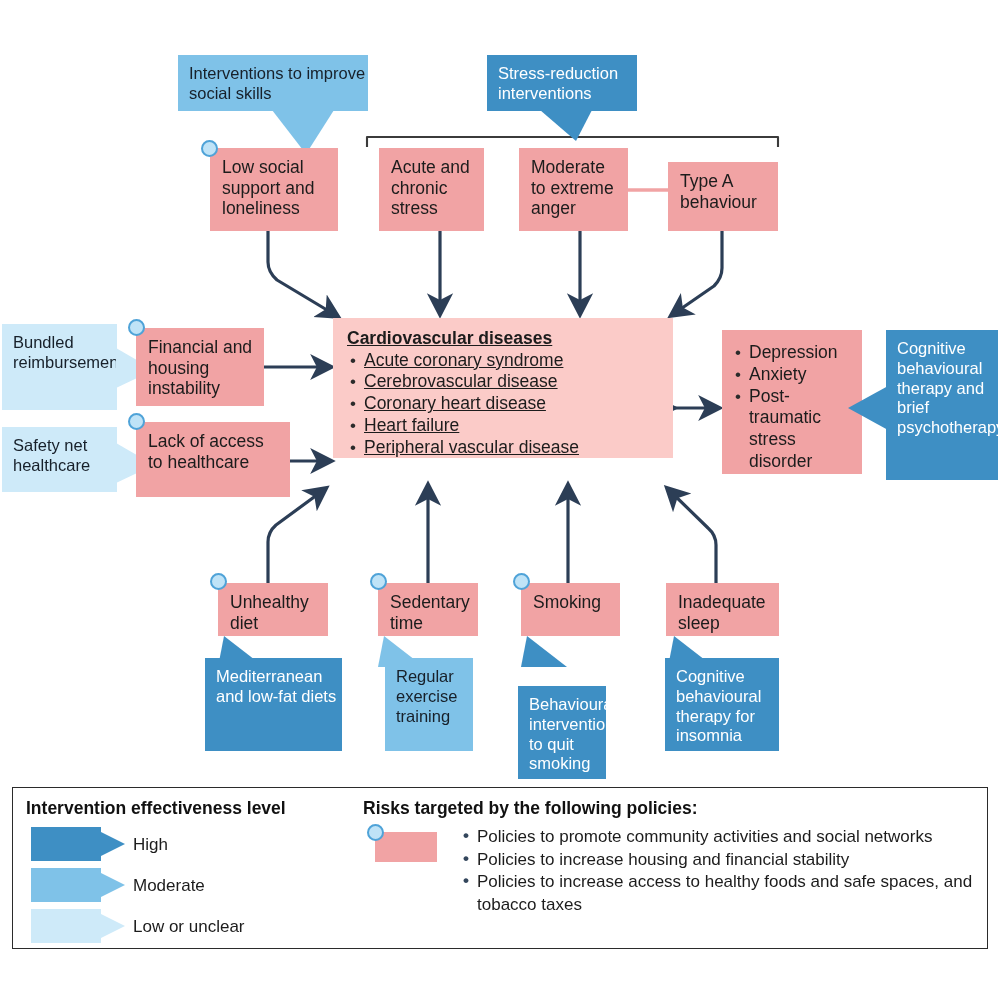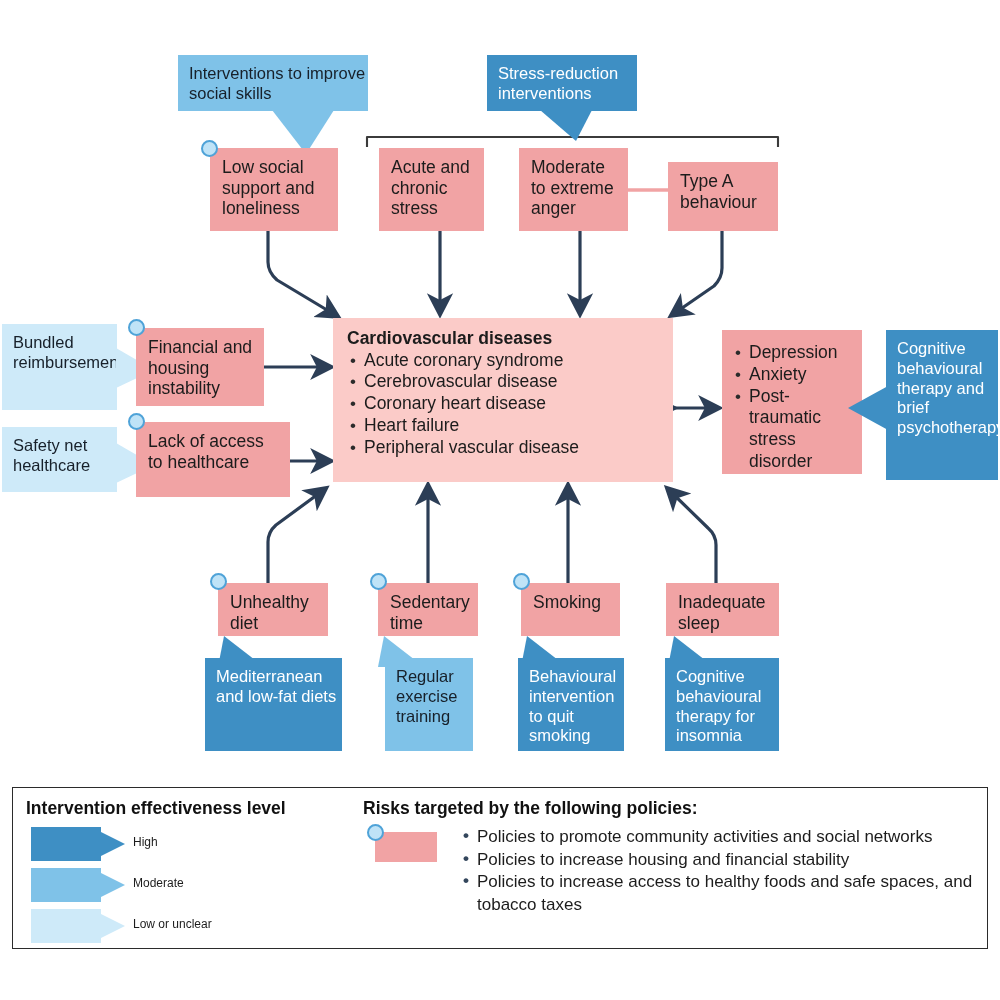--- a/index.html
+++ b/index.html
@@ -28,21 +28,21 @@
   .cv-title{font-weight:bold;font-size:17.5px;display:block;margin-bottom:1px;}
   ul.cv{margin:0;padding:0 0 0 17px;list-style:none;}
   ul.cv li{position:relative;font-size:17.5px;line-height:1.245;}
   ul.cv li:before{content:"\2022";position:absolute;left:-14px;top:0;color:#2b2b2b;font-size:17px;}
 
   
   #legend{position:absolute;left:12px;top:787px;width:976px;height:162px;
           border:1.6px solid #2b2b2b;box-sizing:border-box;background:#fff;}
   .lg-title{font-weight:bold;font-size:17.5px;color:#111;}
   .swatch{position:absolute;width:70px;height:34px;}
-  .lg-label{position:absolute;font-size:12px;color:#1c1c1c;}
+  .lg-label{position:absolute;font-size:17px;color:#1c1c1c;}
   ul.pol{margin:0;padding:0 0 0 16px;list-style:none;}
   ul.pol li{position:relative;font-size:17px;line-height:1.33;color:#1c1c1c;}
   ul.pol li:before{content:"\2022";position:absolute;left:-14px;top:-1px;color:#33465c;font-weight:bold;}
 
   svg.wires{position:absolute;left:0;top:0;width:1000px;height:1000px;pointer-events:none;}
 </style>
 </head>
 <body>
 
 <div id="stage">
@@ -131,21 +131,21 @@
   <div class="box risk" style="left:136px;top:328px;width:128px;height:78px;">
     <span>Financial and housing instability</span>
   </div>
   <div class="dot" style="left:128px;top:319px;"></div>
 
   <div class="box risk" style="left:136px;top:422px;width:154px;height:75px;">
     <span>Lack of access to healthcare</span>
   </div>
   <div class="dot" style="left:128px;top:413px;"></div>
 
-  <div class="box risk center" style="left:333px;top:318px;width:340px;height:164px;">
+  <div class="box risk center" style="left:333px;top:318px;width:340px;height:140px;text-decoration:underline;">
     <span class="cv-title">Cardiovascular diseases</span>
     <ul class="cv">
       <li>Acute coronary syndrome</li>
       <li>Cerebrovascular disease</li>
       <li>Coronary heart disease</li>
       <li>Heart failure</li>
       <li>Peripheral vascular disease</li>
     </ul>
   </div>
 
@@ -193,21 +193,21 @@
   <svg class="tail" style="left:370px;top:636px;width:60px;height:32px;" viewBox="0 0 60 32">
     <path d="M8,31 L54,31 L14,0 Z" fill="#7FC2E8"></path>
   </svg>
   <div class="box callout cal-mod" style="left:385px;top:658px;width:88px;height:93px;">
     <span>Regular exercise training</span>
   </div>
 
   <svg class="tail" style="left:513px;top:636px;width:60px;height:32px;" viewBox="0 0 60 32">
     <path d="M8,31 L54,31 L14,0 Z" fill="#3E8FC4"></path>
   </svg>
-  <div class="box callout cal-high" style="left:518px;top:658px;width:106px;height:93px;">
+  <div class="box callout cal-high" style="left:518px;top:686px;width:88px;height:93px;">
     <span>Behavioural intervention to quit smoking</span>
   </div>
 
   <svg class="tail" style="left:660px;top:636px;width:60px;height:32px;" viewBox="0 0 60 32">
     <path d="M8,31 L54,31 L14,0 Z" fill="#3E8FC4"></path>
   </svg>
   <div class="box callout cal-high" style="left:665px;top:658px;width:114px;height:93px;">
     <span>Cognitive behavioural therapy for insomnia</span>
   </div>
 

